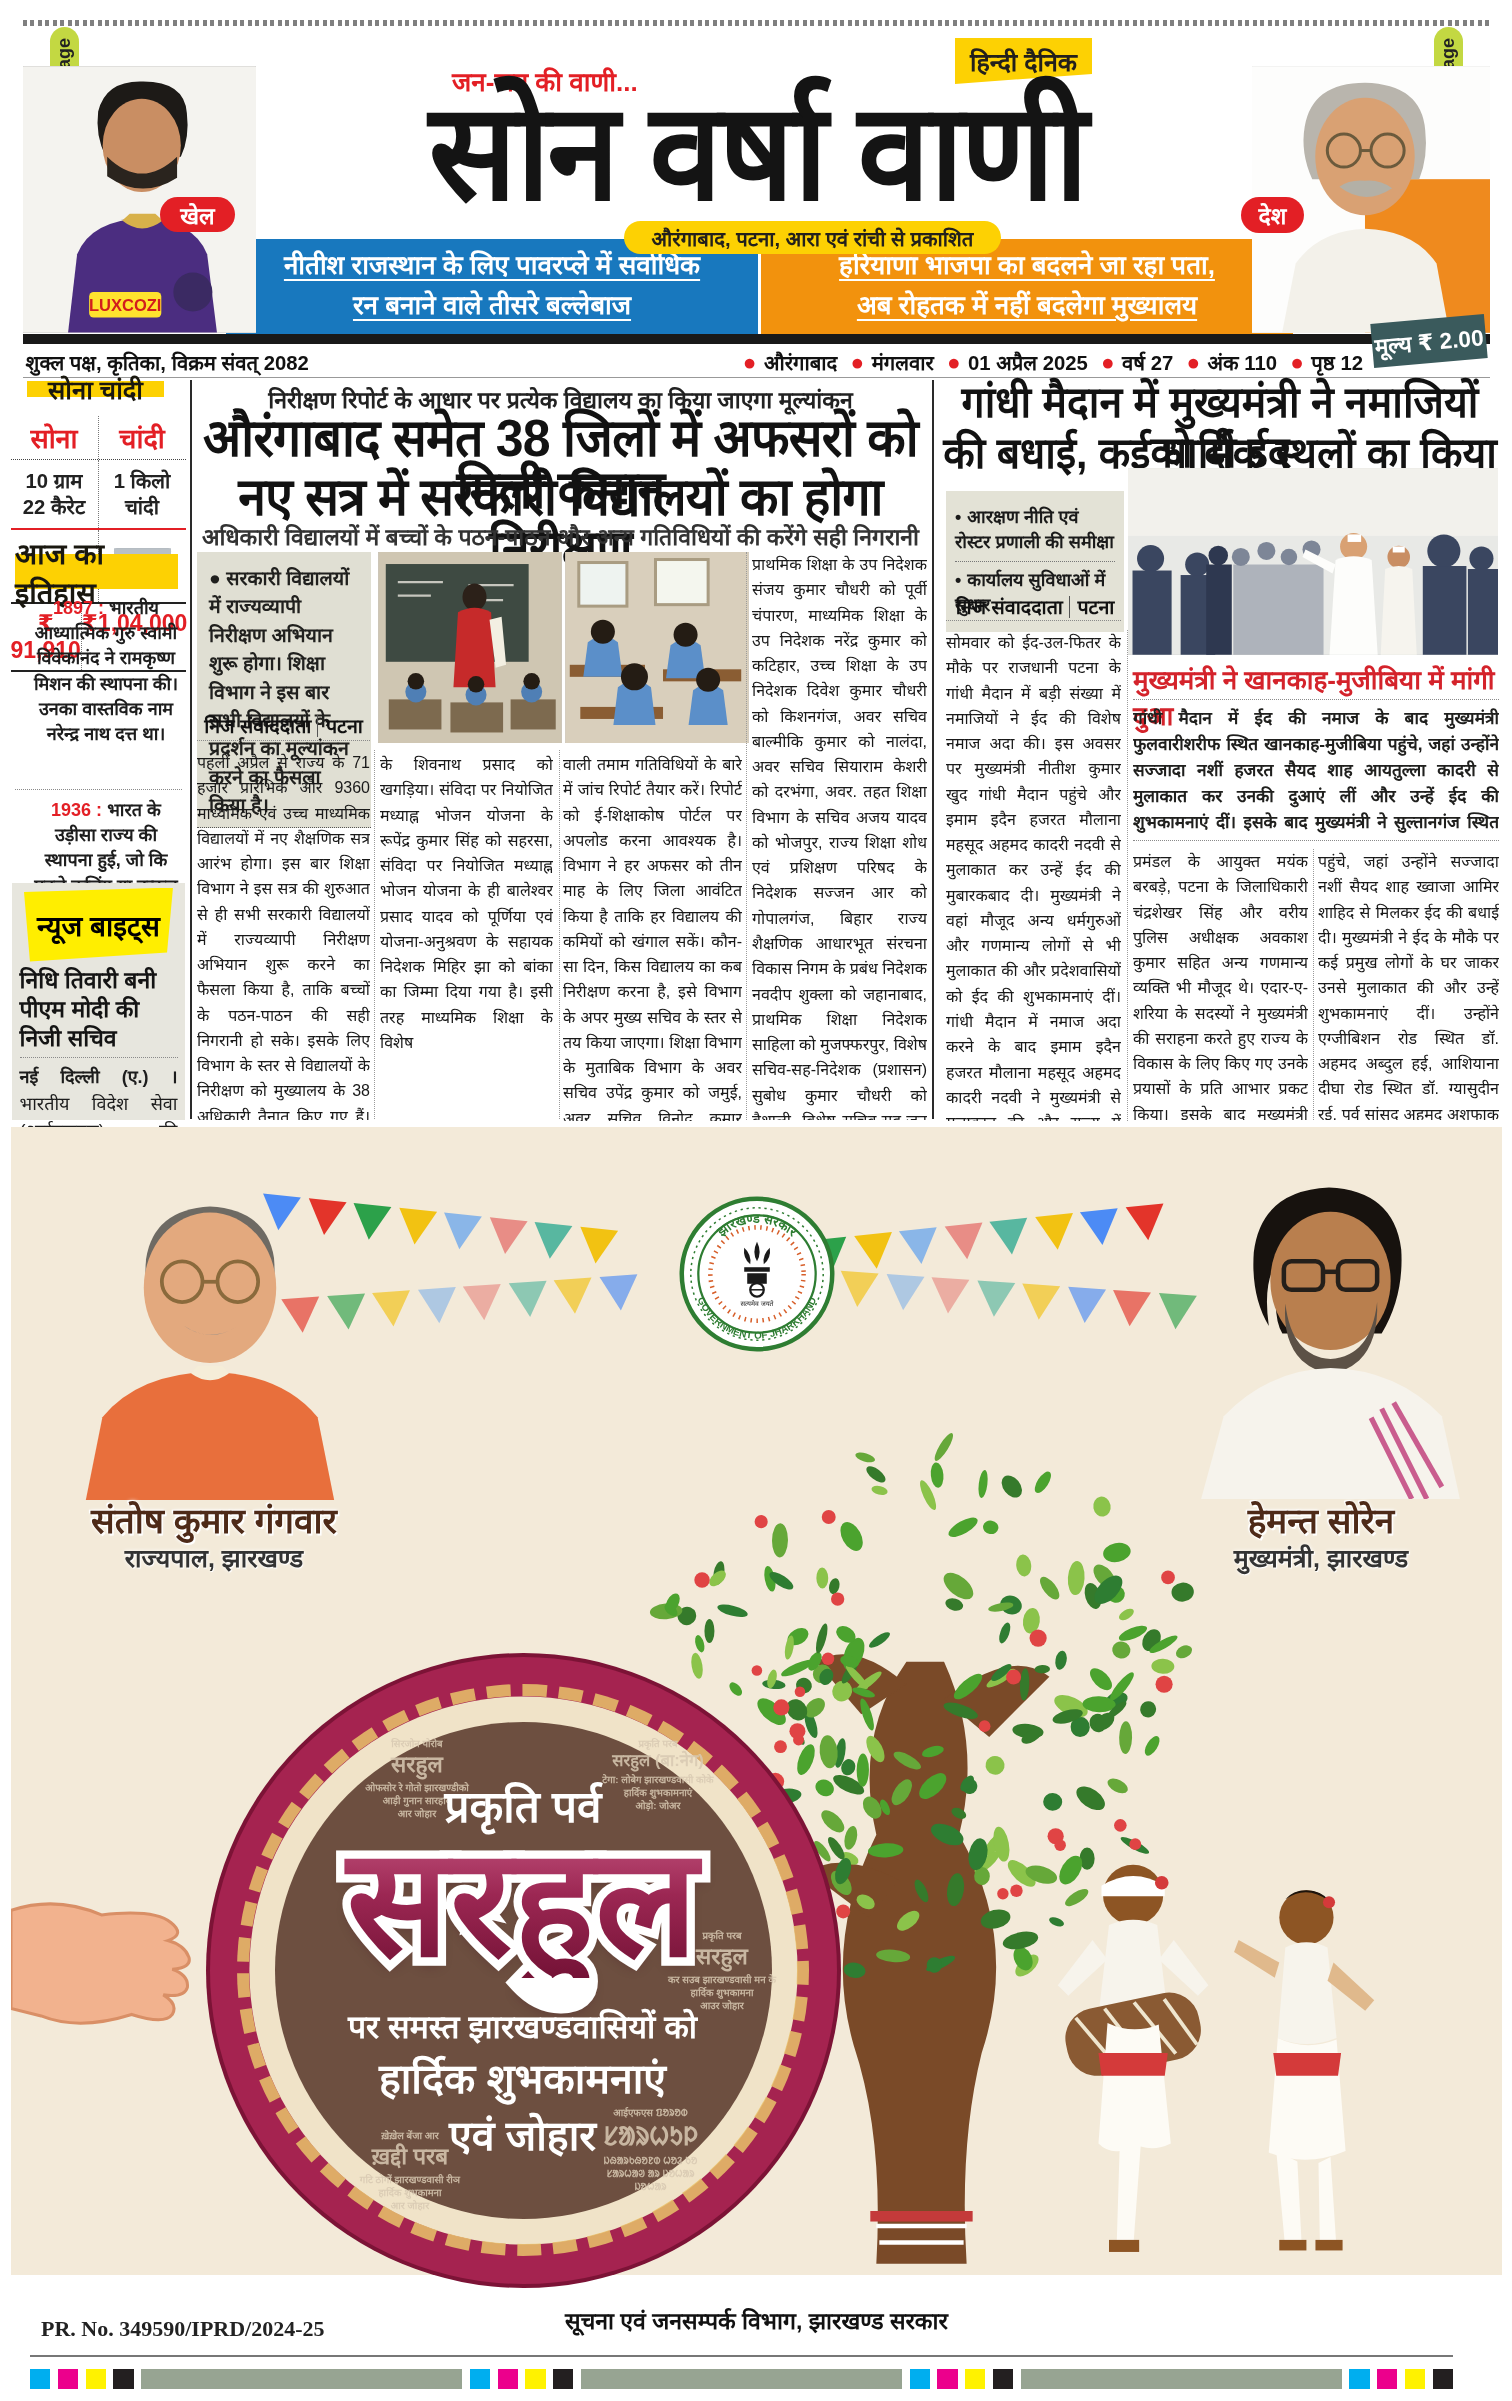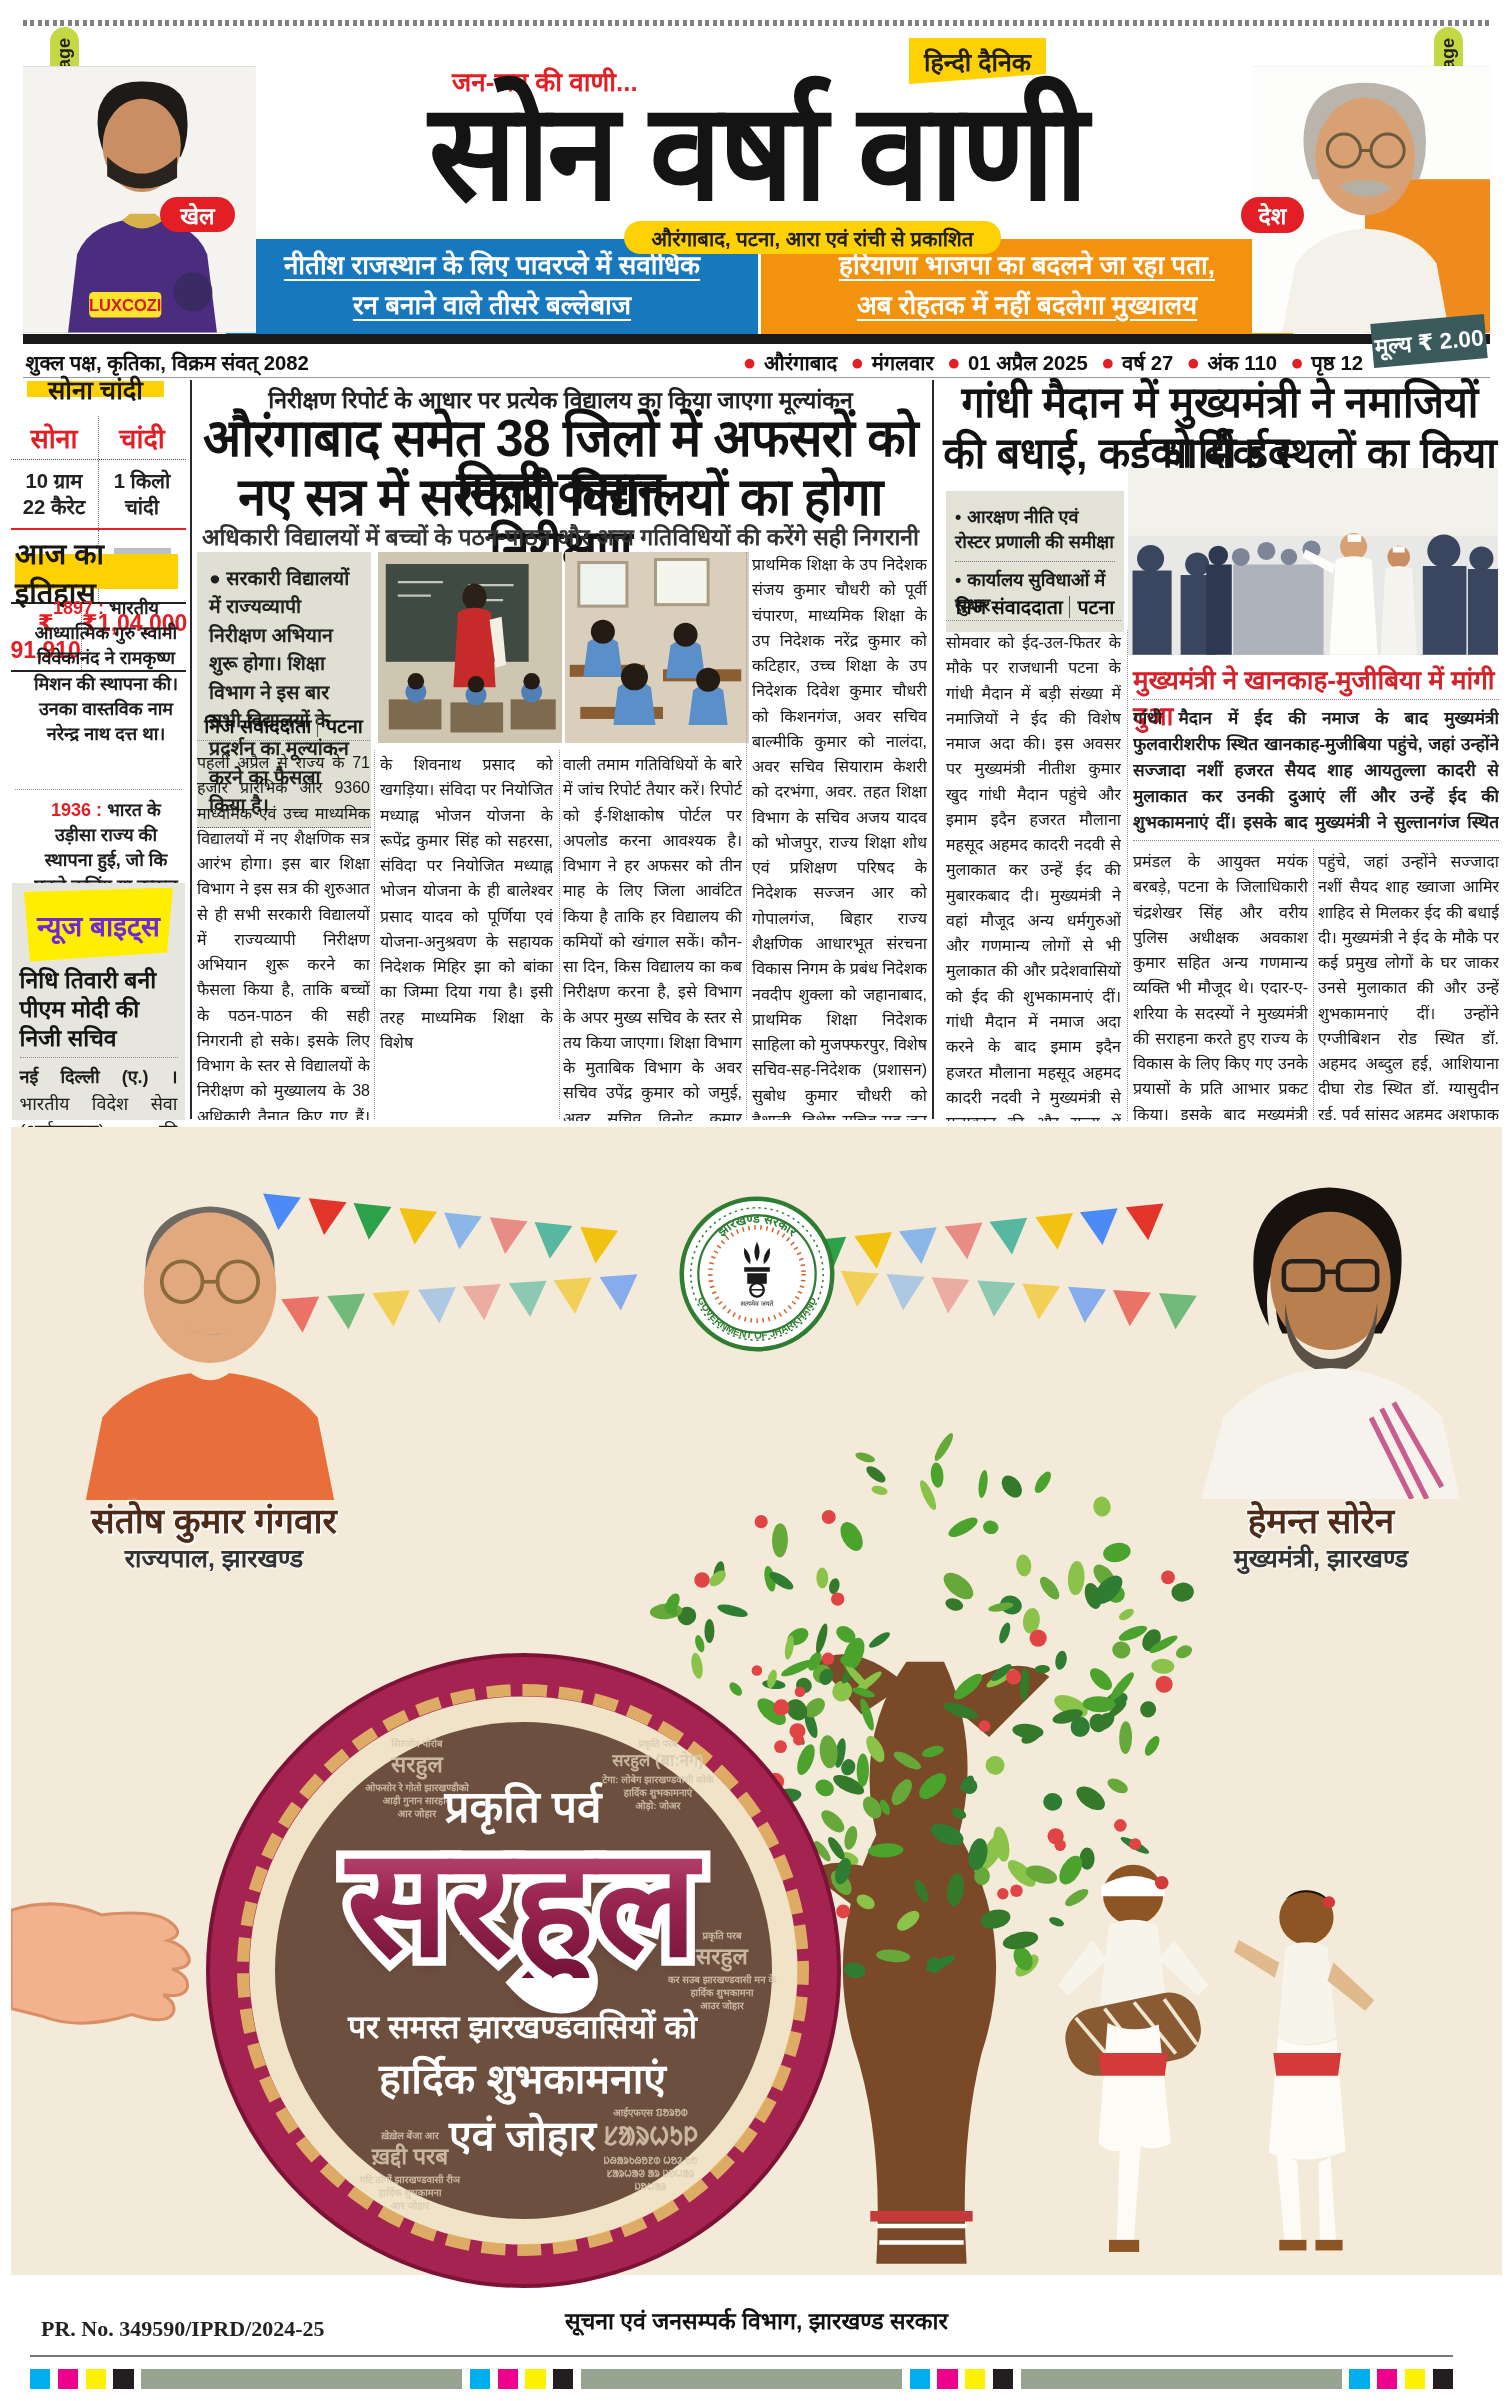--- a/index.html
+++ b/index.html
@@ -50,21 +50,21 @@
   .inset{font-size:17.3px;font-weight:bold;line-height:1.5;text-align:justify;color:#20201e;}
   
   .ytitle{background:#fdd103;color:#19170f;font-weight:900;display:flex;align-items:center;justify-content:center;}
   .gs-name{color:#e31f25;font-size:27px;font-weight:900;}
   .gs-spec{font-size:20.3px;font-weight:bold;color:#222;line-height:1.3;}
   .gs-price{color:#e31f25;font-size:23px;font-weight:900;}
   .hist{font-size:18px;font-weight:bold;line-height:1.4;color:#1d1d1d;text-align:center;}
   .hist .yr{color:#e31f25;}
   .nb{background:#e7e6de;}
   .nbflag{background:#ffee00;clip-path:polygon(0 6%,100% 0,96% 88%,4% 100%);display:flex;align-items:center;justify-content:center;}
-  .nbflag span{color:#6d28d9;font-size:28px;font-weight:900;}
+  .nbflag span{color:#000000;font-size:28px;font-weight:900;}
   .nbhead{font-size:23px;font-weight:900;line-height:1.25;color:#141414;}
   .nbbody{font-size:18px;line-height:1.5;text-align:justify;color:#1d1d1d;}
   
   .ad{background:#f3ead9;}
   .flag{width:0;height:0;border-left:19.6px solid transparent;border-right:19.6px solid transparent;}
   .persname{font-size:35px;font-weight:900;color:#4e2a18;text-shadow:0 0 4.5px #fff,0 0 1.5px #fff,1.5px 1.5px 0 #fff,-1.5px -1.5px 0 #fff;}
   .perstitle{font-size:25px;font-weight:bold;color:#333;text-shadow:0 0 4.5px #fff,0.8px 0.8px 0 #fff;}
   .drum{border-radius:50%;background:#6d4f40;
         box-shadow:0 0 0 25.6px #f0e3c8,0 0 0 65px #a52350,0 0 0 69px #7c1336;}
   .drumdash{border-radius:50%;border:12px dashed #e9c36a;opacity:.85;}
@@ -129,21 +129,21 @@
           <line x1="144" y1="112" x2="158" y2="112"></line>
       </g>
       <path d="M116 160 Q150 186 186 162 Q170 150 150 152 Q130 150 116 160Z" fill="#b3b0a6"></path>
       <path d="M40 354 L58 262 Q90 218 150 216 Q215 218 245 262 L262 354Z" fill="#f3f1ea"></path>
     </svg>
   </div>
 
   <div class="abs secpill" style="left:1241px;top:197px;width:63px;height:36px;z-index:4;">देश</div>
 
   <div class="abs tagline" style="left:452px;top:63px;">जन-जन की वाणी...</div>
-  <div class="abs dailybadge" style="left:909px;top:38px;">हिन्दी दैनिक</div>
+  <div class="abs dailybadge" style="left:955px;top:38px;">हिन्दी दैनिक</div>
   <div class="abs ctr mast" style="left:256px;top:87px;width:1002px;">सोन वर्षा वाणी</div>
   <div class="abs pubpill" style="left:624px;top:221px;width:377px;height:33px;z-index:3;">औरंगाबाद, पटना, आरा एवं रांची से प्रकाशित</div>
 
   <div class="abs" style="left:226px;top:239px;width:532px;height:95px;background:#1878be;z-index:1;">
     <div class="teaser ctr" style="margin-top:6px;"><span>नीतीश राजस्थान के लिए पावरप्ले में सर्वाधिक</span><br>
     <span>रन बनाने वाले तीसरे बल्लेबाज</span></div>
   </div>
   <div class="abs" style="left:761px;top:239px;width:532px;height:95px;background:#f2920d;z-index:1;">
     <div class="teaser ctr" style="margin-top:6px;"><span>हरियाणा भाजपा का बदलने जा रहा पता,</span><br>
     <span>अब रोहतक में नहीं बदलेगा मुख्यालय</span></div>

